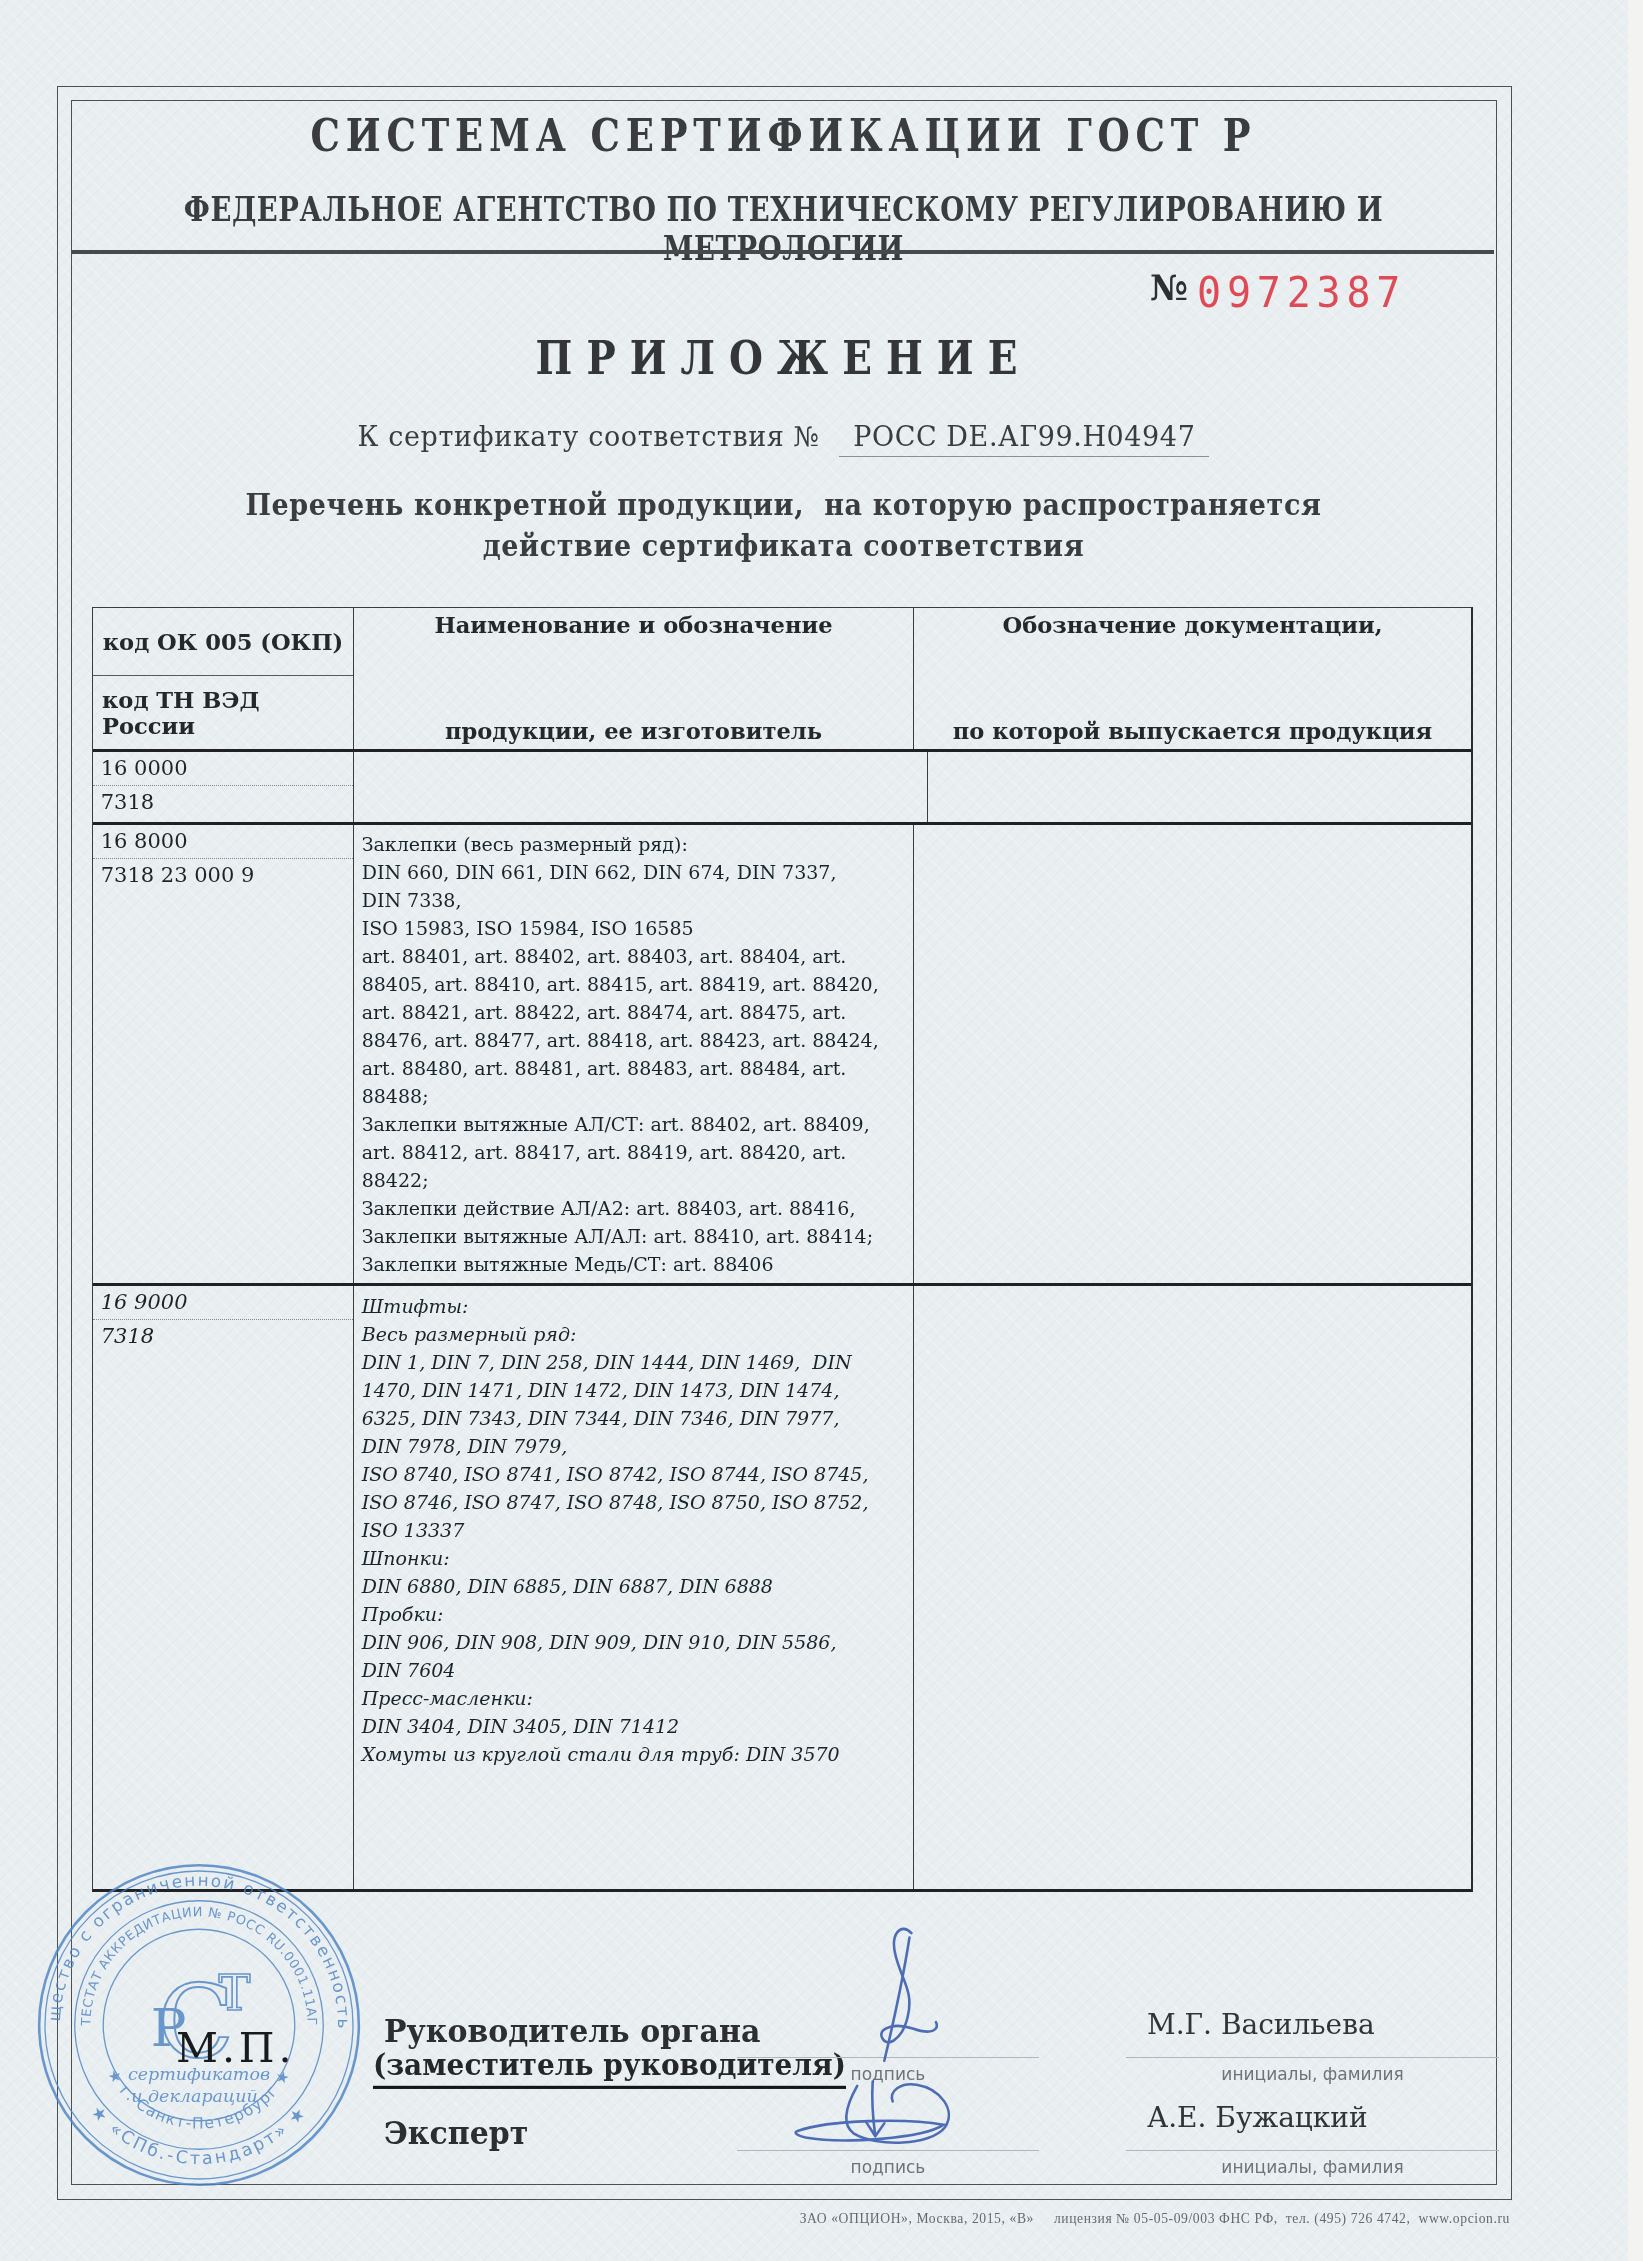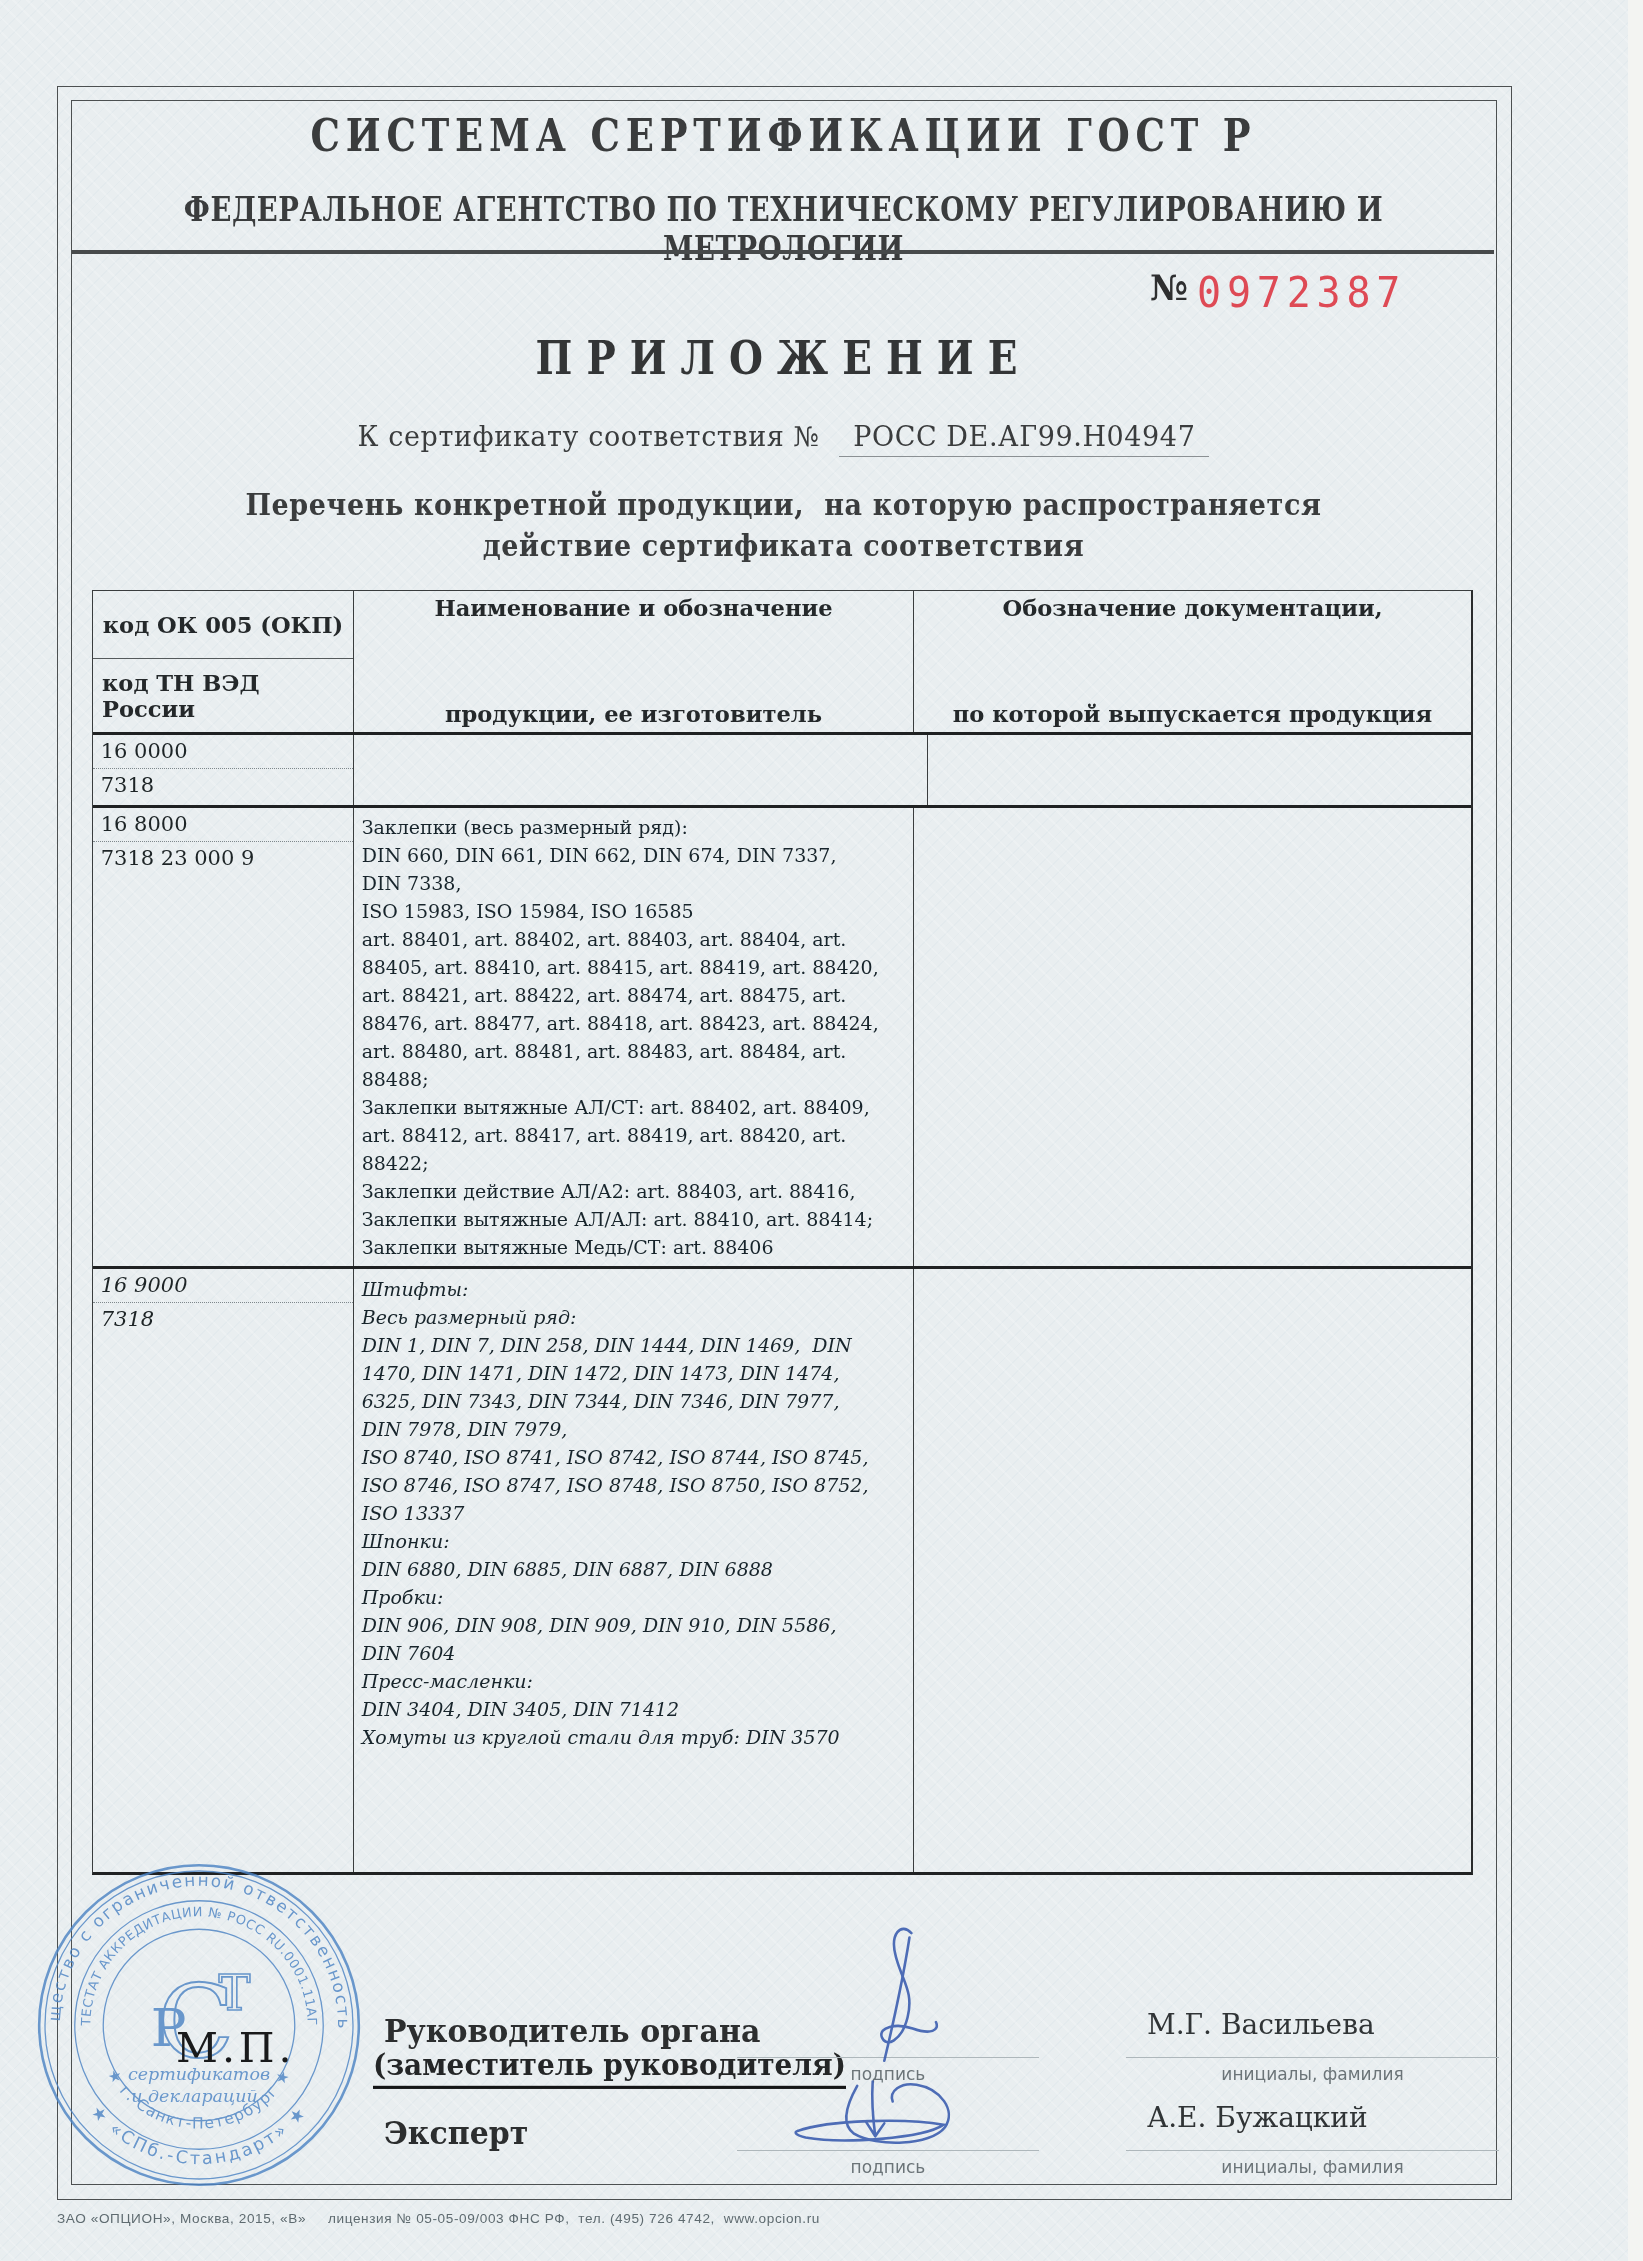--- a/index.html
+++ b/index.html
@@ -29,21 +29,21 @@
 
   .title-app{top:330px;font-size:39px;font-weight:bold;letter-spacing:14px;transform:scaleY(1.18);transform-origin:center top;color:#333536;}
   .cert-line{top:421px;font-size:27px;white-space:nowrap;}
   .cert-label{font-weight:normal;letter-spacing:0.6px;}
   .cert-value{margin-left:19.4px;padding:0 14px 3.9px 14px;border-bottom:1.9px solid #8b9093;letter-spacing:0.6px;}
   .subtitle{font-size:27px;font-weight:bold;letter-spacing:0.6px;white-space:pre;transform:scaleY(1.08);transform-origin:center top;}
   .subtitle1{top:488px;}
   .subtitle2{top:529px;}
 
   
-  .ctable{position:absolute;left:92px;top:590px;width:1381px;
+  .ctable{position:absolute;left:92px;top:607px;width:1381px;
     border-left:1.3px solid #3a3d3e;border-right:2.6px solid #2a2c2d;border-top:1.9px solid #3a3d3e;border-bottom:3.2px solid #202223;
     color:#17242b;box-sizing:border-box;}
   .thead{display:flex;height:141px;border-bottom:3.9px solid #1f2122;}
   .th{box-sizing:border-box;font-weight:bold;font-size:22.6px;color:#24282a;}
   .th1{width:261px;border-right:1.3px solid #3a3d3e;display:flex;flex-direction:column;}
   .th1top{height:67px;border-bottom:1.3px solid #555a5c;display:flex;align-items:center;justify-content:center;}
   .th1bot{flex:1;display:flex;align-items:center;padding-left:9px;}
   .th2{width:560px;border-right:1.3px solid #3a3d3e;}
   .th3{flex:1;}
   .thcenter{display:flex;flex-direction:column;align-items:center;justify-content:space-between;height:100%;line-height:35px;text-align:center;}
@@ -78,22 +78,22 @@
   .siglabel-2{left:737px;top:2157px;width:302px;}
   .namelabel-1{left:1126px;top:2064px;width:373px;}
   .namelabel-2{left:1126px;top:2157px;width:373px;}
   .signame{position:absolute;font-size:28px;color:#303436;white-space:nowrap;}
   .signame-1{left:1147px;top:2008px;}
   .signame-2{left:1147px;top:2101px;}
 
   .autograph{position:absolute;left:710px;top:1904px;width:297px;height:271px;color:var(--ink-color);}
   .autograph svg{width:100%;height:100%;}
 
-  .imprint{position:absolute;left:57px;top:2211px;width:1453px;text-align:left;
-    font-family:Liberation Sans, sans-serif;font-size:13.6px;color:#5f6b70;letter-spacing:0.6px;white-space:pre;}
+  .imprint{position:absolute;left:57px;top:2211px;width:1453px;text-align:right;
+    font-family:Liberation Serif, serif;font-size:13.6px;color:#5f6b70;letter-spacing:0.6px;white-space:pre;}
 </style>
 </head>
 <body>
 
 <div id="page">
   <div class="scan-edge"></div>
   <div class="border-outer"></div>
   <div class="border-inner"></div>
 
   <div class="centered system-title">СИСТЕМА СЕРТИФИКАЦИИ ГОСТ Р</div>

